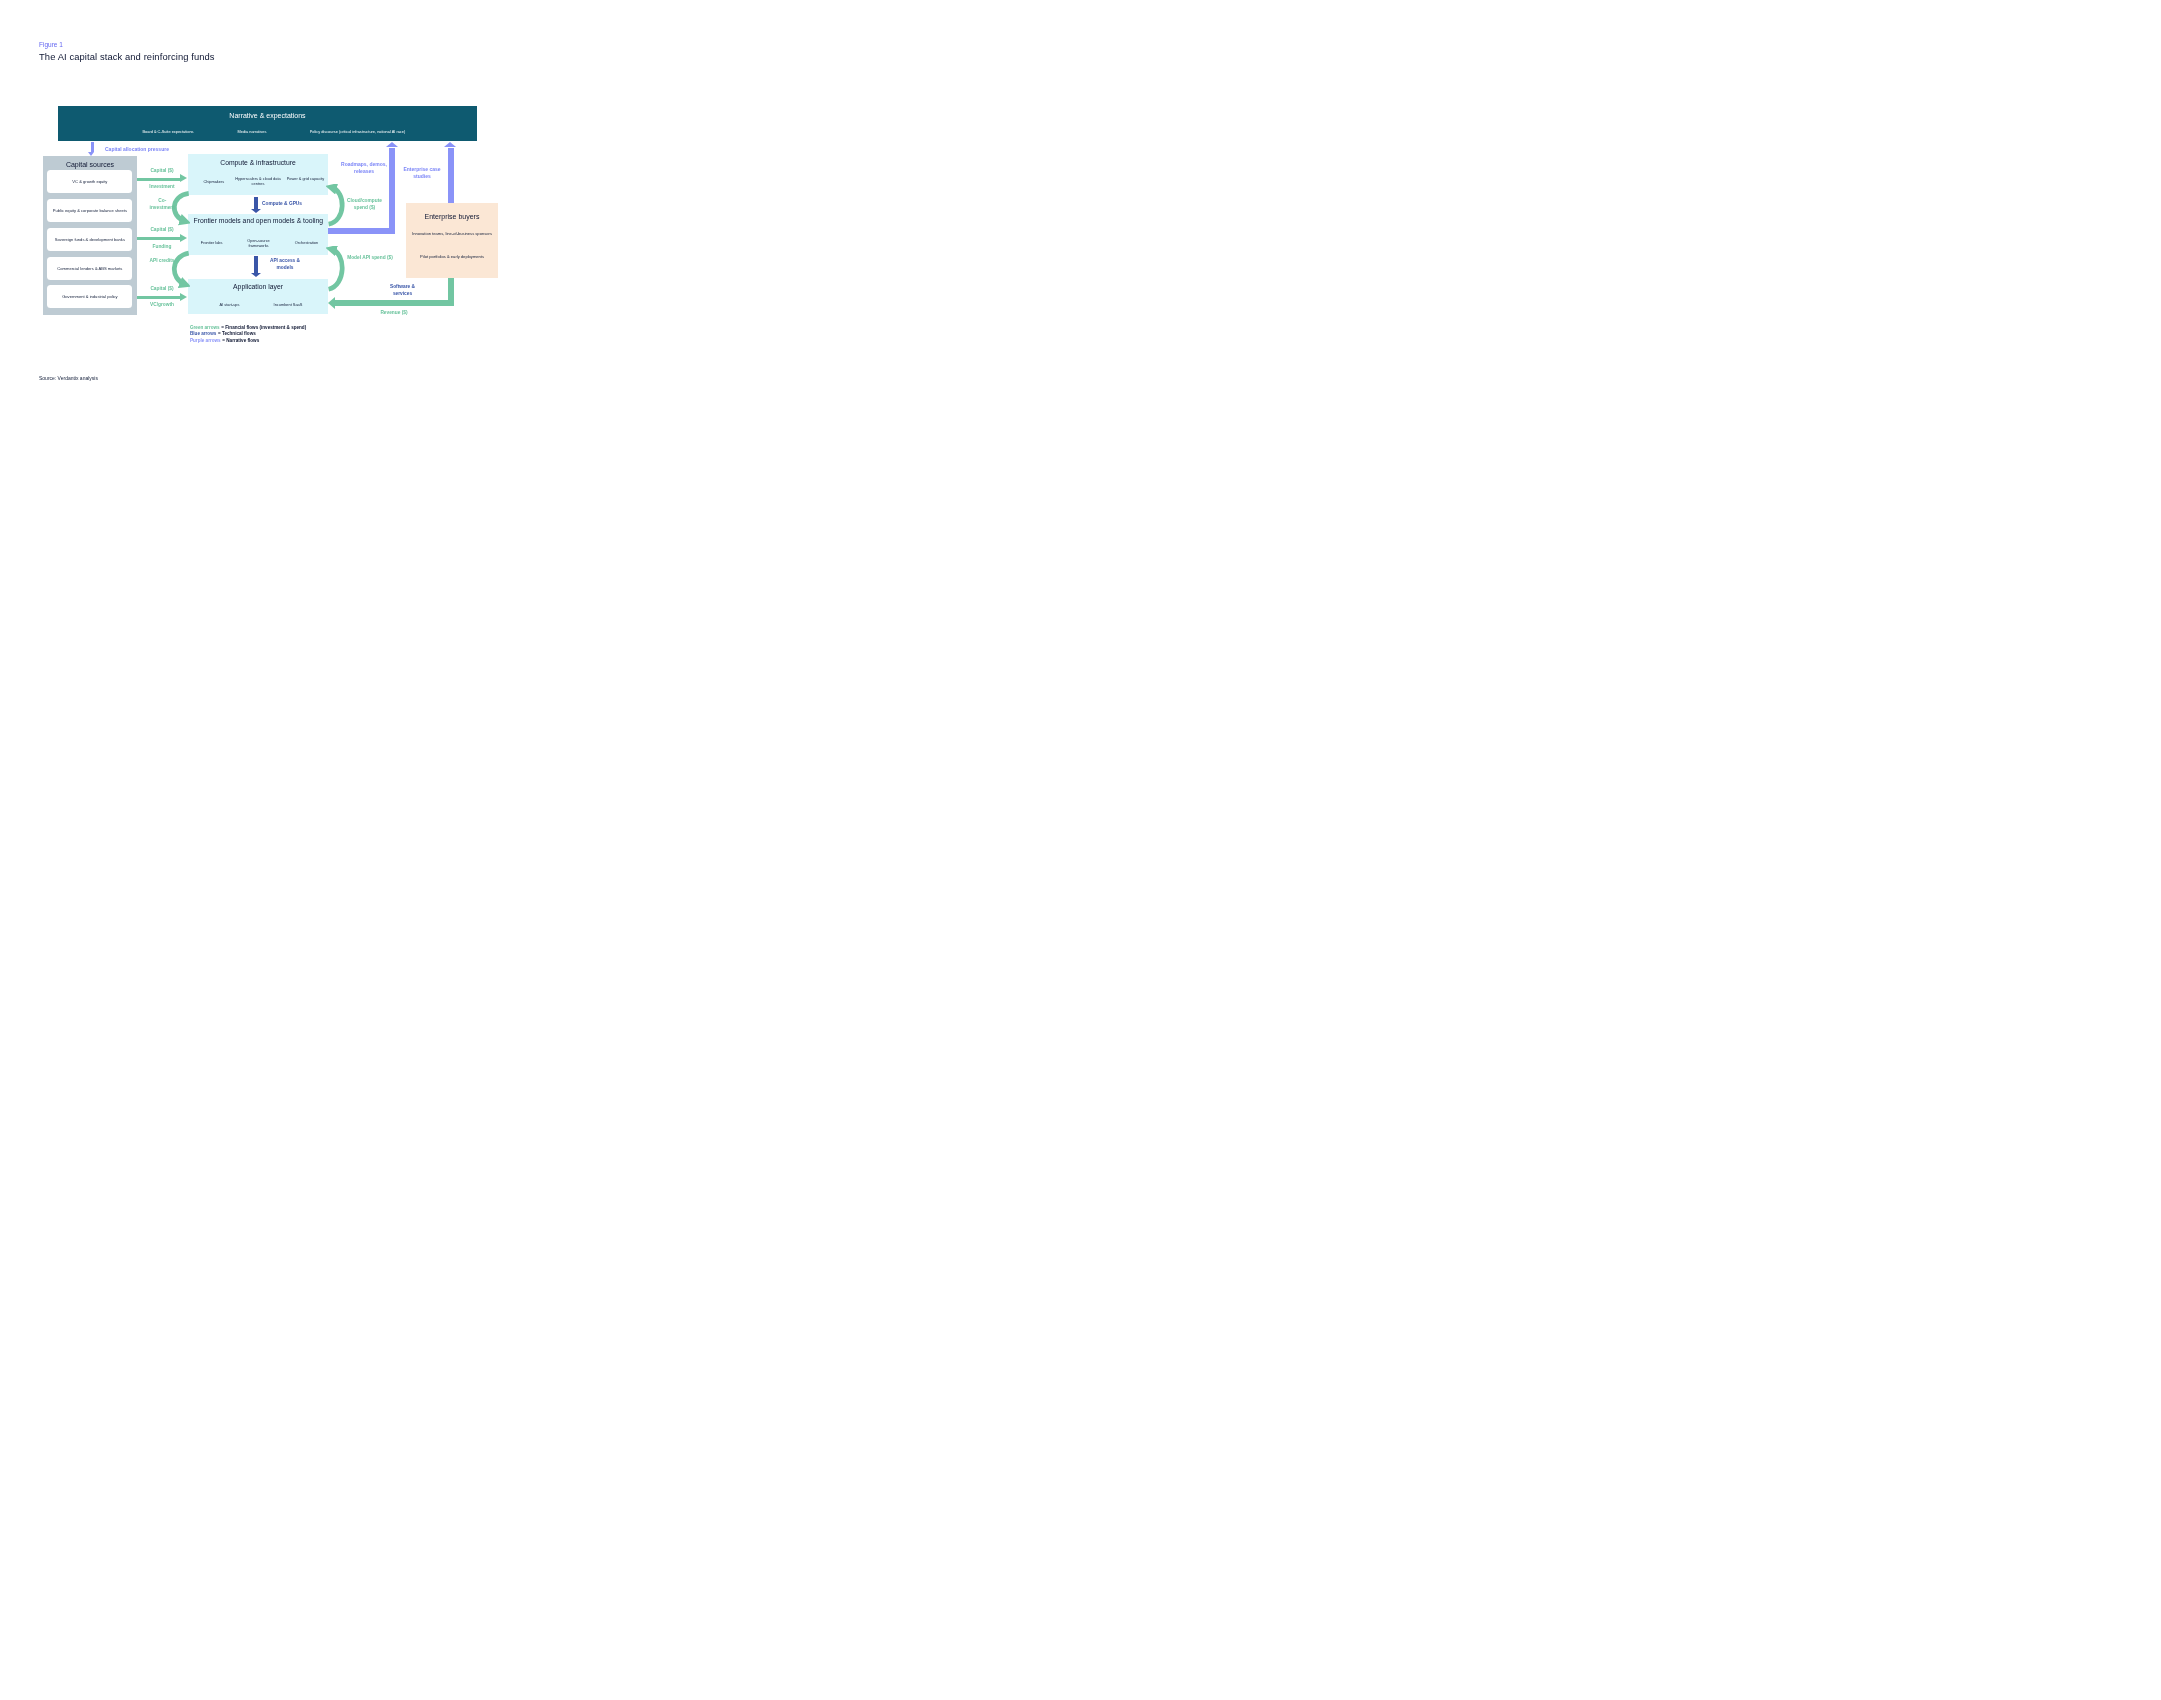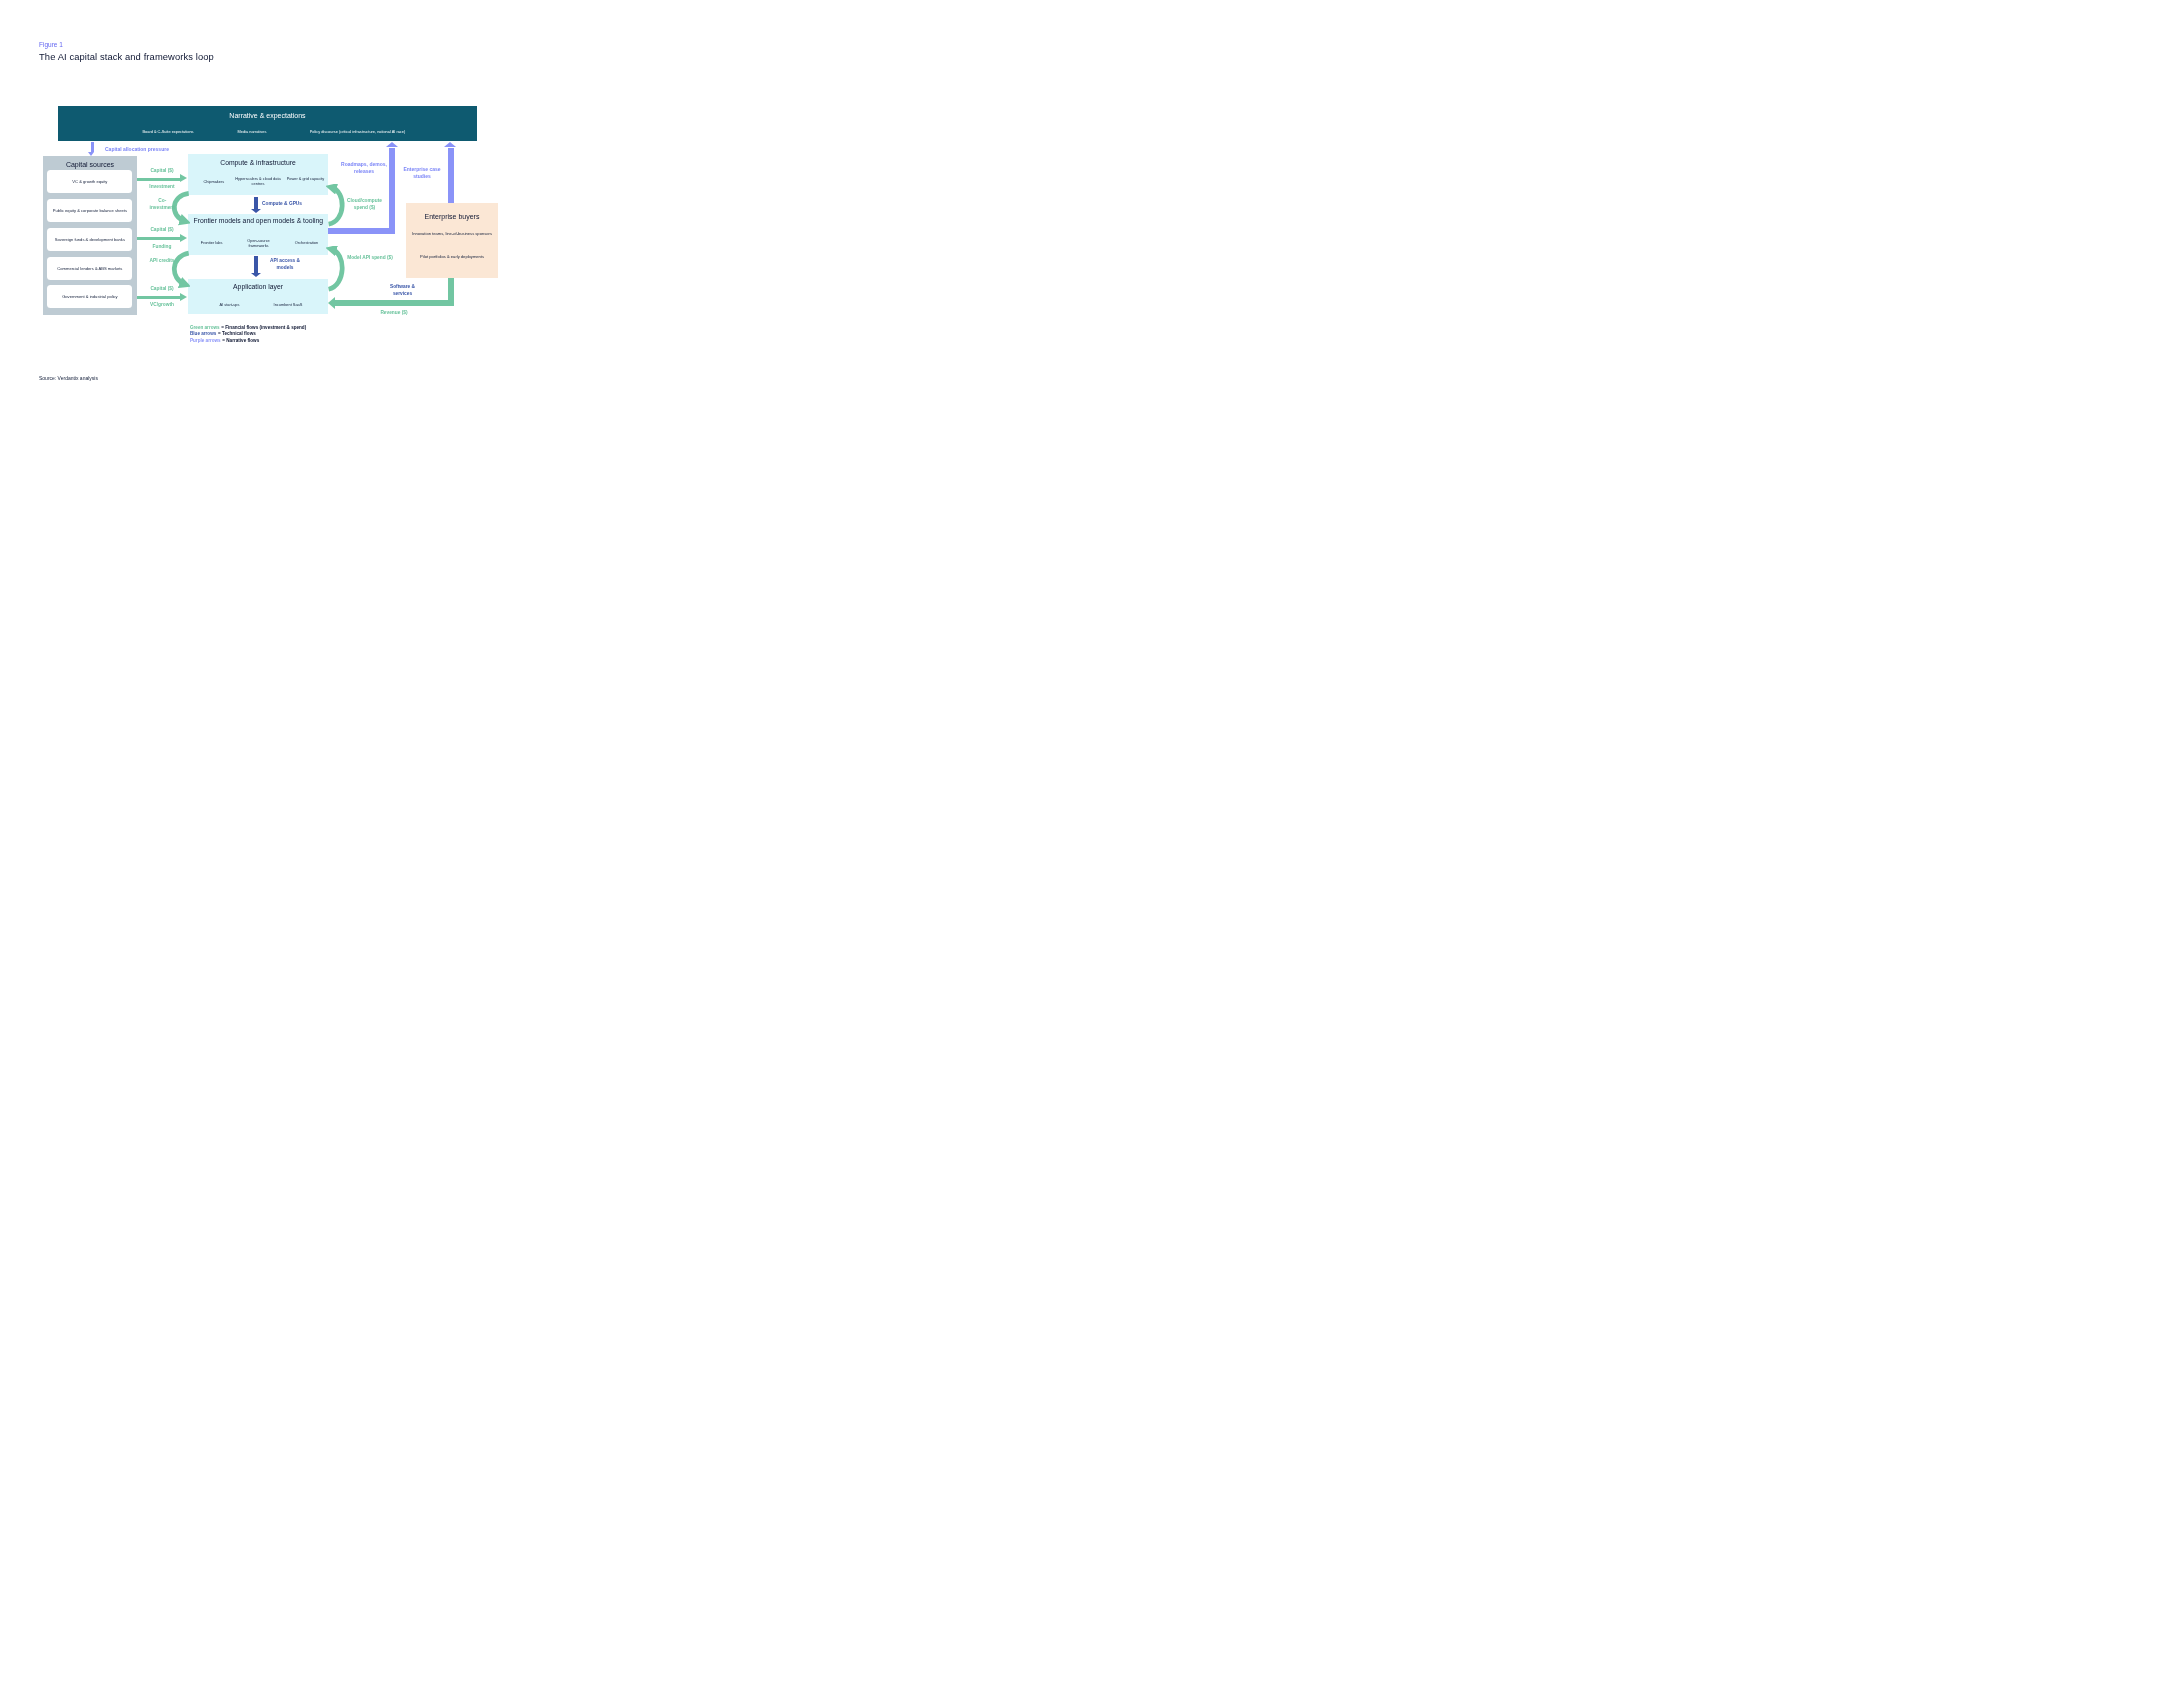--- a/index.html
+++ b/index.html
@@ -41,21 +41,21 @@
   .lg-purple{color:#8A93F8;}
   .source{font-size:5px;color:#15203B;}
   svg{display:block;}
 </style>
 </head>
 <body>
 
 <div class="page">
 
   <div class="abs fig-label" style="left:39px;top:41px;">Figure 1</div>
-  <div class="abs fig-title" style="left:39px;top:51px;">The AI capital stack and frameworks loop</div>
+  <div class="abs fig-title" style="left:39px;top:51px;">The AI capital stack and reinforcing funds</div>
 
   <div class="abs banner" style="left:58px;top:106px;width:419px;height:35px;">
     <div class="abs banner-title" style="top:5.7px;left:0;">Narrative &amp; expectations</div>
     <div class="abs banner-item" style="left:71px;top:22.7px;width:78px;">Board &amp; C-Suite expectations</div>
     <div class="abs banner-item" style="left:168px;top:22.7px;width:52px;">Media narratives</div>
     <div class="abs banner-item" style="left:230px;top:22.7px;width:139px;">Policy discourse (critical infrastructure, national AI race)</div>
   </div>
 
   <div class="abs p-shaft" style="left:91px;top:142px;width:3px;height:10px;"></div>
   <div class="abs p-head-d" style="left:88px;top:152px;"></div>

